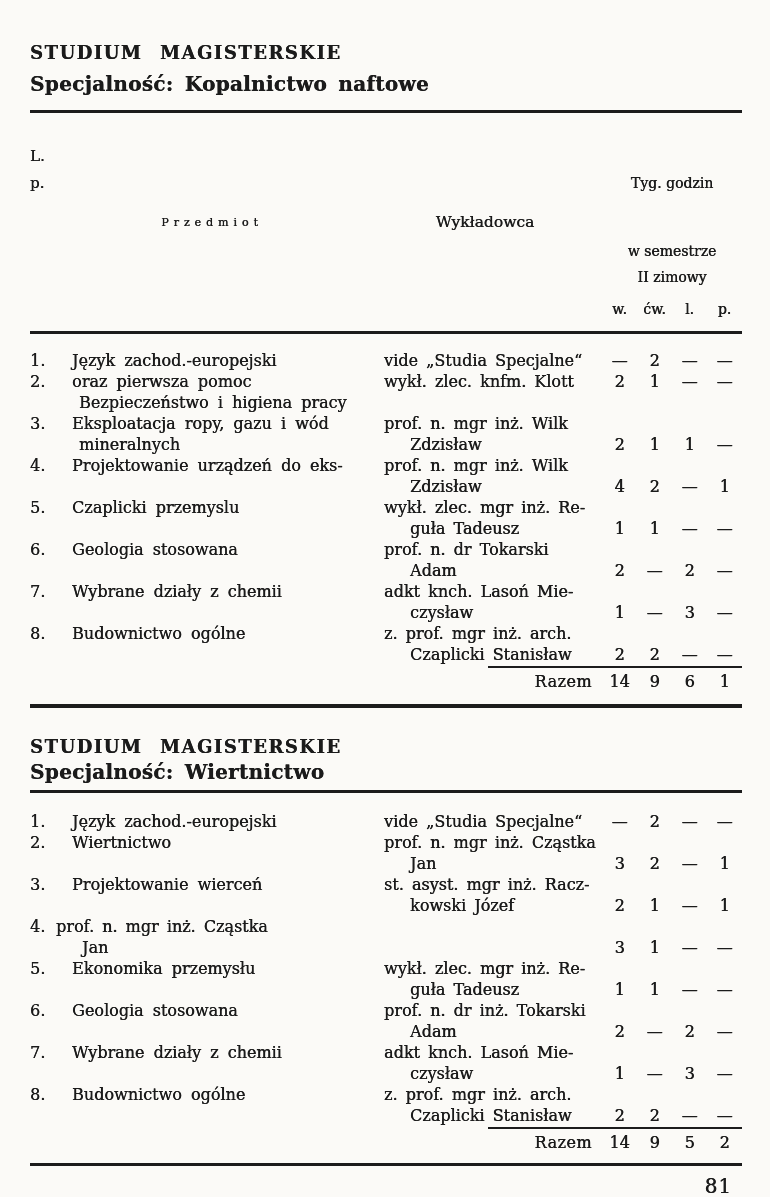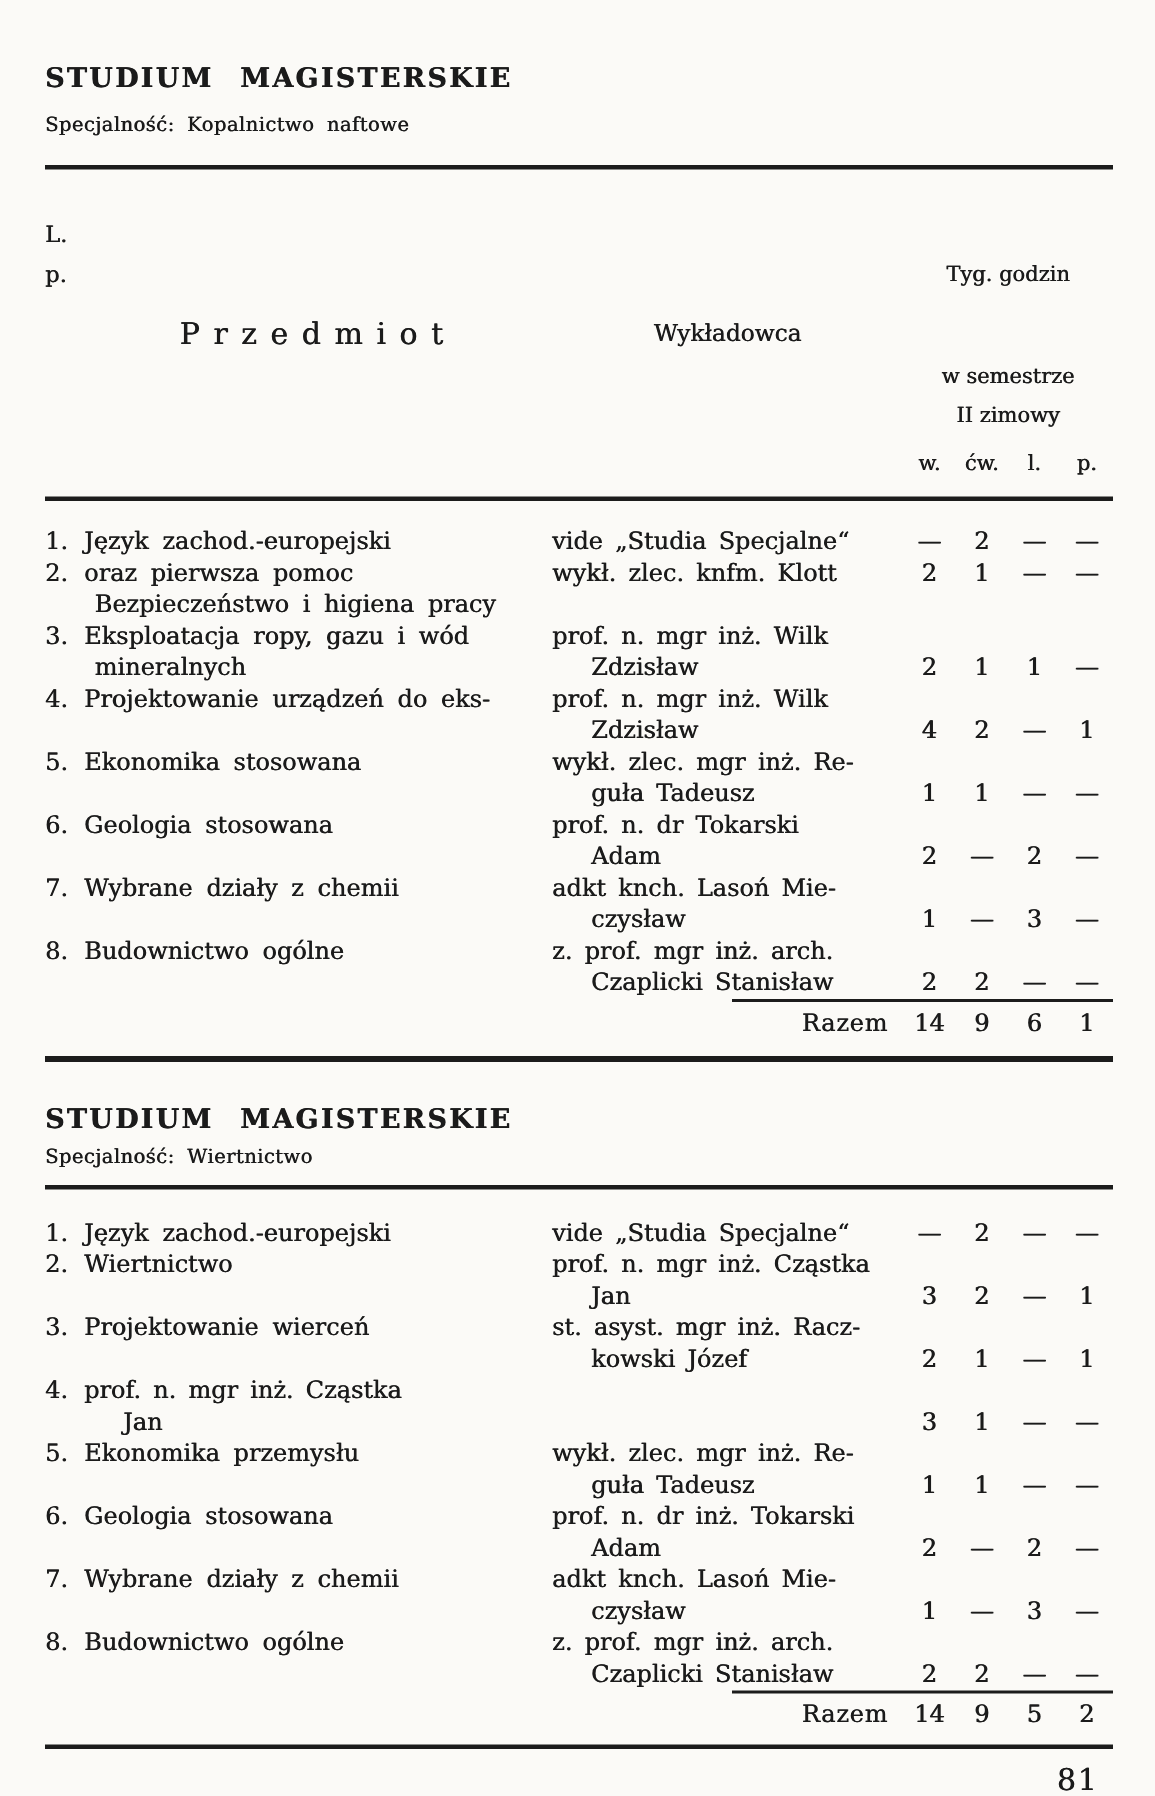--- a/index.html
+++ b/index.html
@@ -5,45 +5,45 @@
   html,body{margin:0;padding:0;}
   body{
     width:770px;height:1197px;overflow:hidden;
     background:#fbfaf7;color:#1b1b1b;
     font-family:"DejaVu Serif","Liberation Serif",serif;
     text-shadow:0.35px 0 0 currentColor;
   }
   .page{padding:42px 28px 0 30px;}
   .center{}
   .title{font-size:18px;line-height:22px;font-weight:700;letter-spacing:1.5px;word-spacing:10px;}
-  .subtitle{font-size:13px;line-height:20px;font-weight:400;margin-top:10px;letter-spacing:0.3px;word-spacing:4px;}
+  .subtitle{font-size:20px;line-height:20px;font-weight:700;margin-top:10px;letter-spacing:0.3px;word-spacing:4px;}
   .rule{height:3px;background:#1c1c1c;}
   .rule-1{margin-top:16px;}
   .rule-3{margin-top:12px;height:4px;}
   .rule-4{margin-top:8px;}
   .rule-5{margin-top:10px;}
 
   
   .thead{display:flex;align-items:stretch;}
   .h-lp{width:26px;font-size:15px;line-height:27px;padding-top:30px;}
   .h-sub{width:312px;display:flex;align-items:center;justify-content:center;
-         font-size:20px;letter-spacing:0.45em;}
+         font-size:11px;letter-spacing:0.45em;}
   .h-lect{flex:1;display:flex;align-items:center;justify-content:center;font-size:15.5px;}
   .h-hours{width:140px;font-size:14px;padding-top:12px;}
   .h-hours .hl{line-height:20px;text-align:center;margin-top:48px;}
   .h-hours .hl-gap{margin-top:6px;}
   .h-cols{display:flex;margin-top:14px;padding-bottom:14px;}
   .h-cols span{width:35px;text-align:center;}
 
   
   .tbody{margin-top:16px;font-size:16px;}
   .row{display:flex;align-items:flex-start;}
   .ln{line-height:21px;white-space:nowrap;}
   .c-no{width:26px;line-height:21px;}
-  .c-sub{width:312px;word-spacing:4px;}
+  .c-sub{width:312px;word-spacing:4px;margin-left:16px;}
   .c-sub .ln + .ln{padding-left:7px;}
   .c-right{flex:1;display:flex;align-items:flex-end;}
   .c-lect{flex:1;word-spacing:3px;}
   .c-lect .ln + .ln{padding-left:26px;}
   .c-hours{width:140px;display:flex;flex:0 0 140px;}
   .c-hours .hcell{width:35px;text-align:center;line-height:21px;text-shadow:0.5px 0 0 currentColor;}
 
   .sum-rule{margin-top:1px;margin-left:458px;height:2px;background:#1c1c1c;}
   .sum-row{display:flex;justify-content:flex-end;margin-top:3px;font-size:16px;}
   .sum-label{line-height:21px;margin-right:10px;letter-spacing:0.5px;}
@@ -155,21 +155,21 @@
             <span class="hcell">4</span>
             <span class="hcell">2</span>
             <span class="hcell">—</span>
             <span class="hcell">1</span>
           </div>
         </div>
       </div>
       <div class="row">
         <div class="c-no">5.</div>
         <div class="c-sub">
-          <div class="ln">Ekonomika stosowana</div>
+          <div class="ln">Czaplicki przemyslu</div>
         </div>
         <div class="c-right">
           <div class="c-lect">
             <div class="ln">wykł. zlec. mgr inż. Re-</div>
             <div class="ln">guła Tadeusz</div>
           </div>
           <div class="c-hours">
             <span class="hcell">1</span>
             <span class="hcell">1</span>
             <span class="hcell">—</span>

